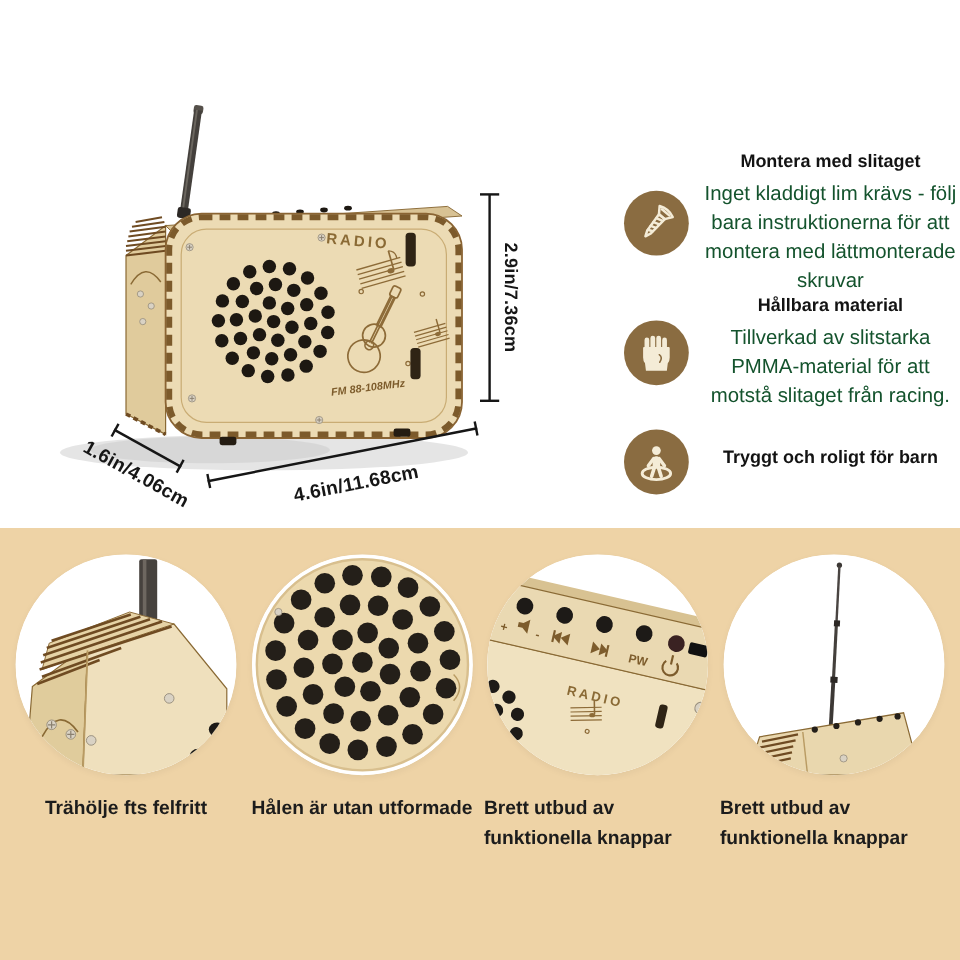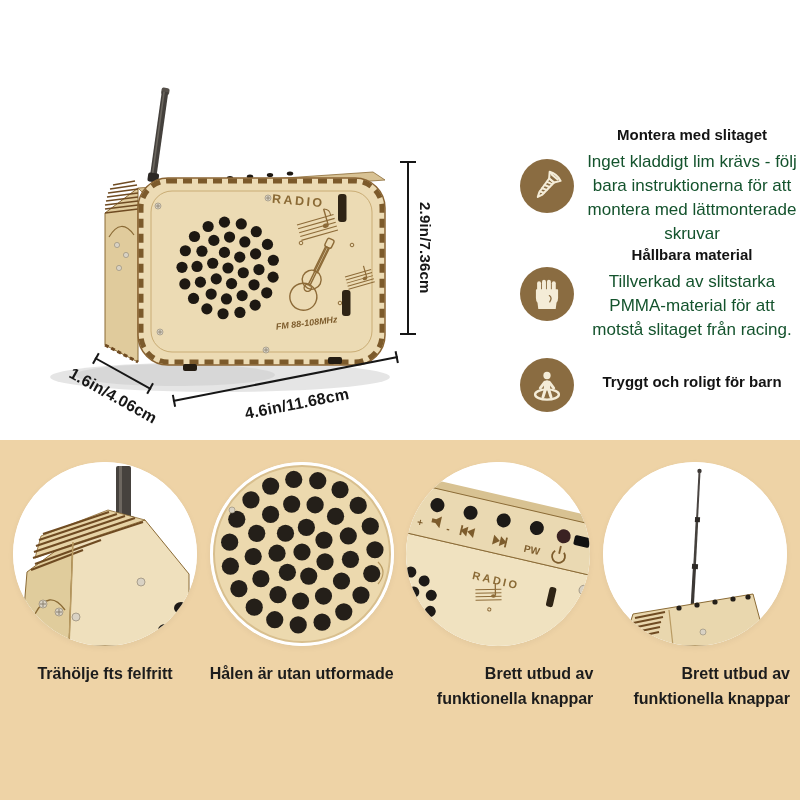--- a/index.html
+++ b/index.html
@@ -27,21 +27,21 @@
   .feature.f1{top:126px;} .feature.f2{top:246px;} .feature.f3{top:330px;margin-top:28px;}
   .f-icon{flex:none;width:54px;height:54px;border-radius:50%;background:#8a6c41;display:flex;align-items:center;justify-content:center;margin-right:10px;}
   .f-body{flex:1;text-align:center;}
   .f-title{font-weight:bold;font-size:15px;color:#131313;margin:0 0 7px 0;}
   .f-text{font-size:17px;line-height:1.42;color:#14532d;}
   
   .bottom-section{position:absolute;left:0;top:440px;width:800px;height:360px;background:#eed3a6;}
   .gallery{position:absolute;left:0;top:22px;width:800px;display:flex;justify-content:space-between;padding:0 10px;box-sizing:border-box;}
   .gallery-item{width:190px;display:flex;flex-direction:column;align-items:center;}
   .g-circle{width:184px;height:184px;border-radius:50%;overflow:hidden;background:#ffffff;box-shadow:0 2px 6px rgba(0,0,0,.05);}
-  .g-caption{margin-top:16px;font-weight:bold;font-size:16px;line-height:1.55;color:#1c1c1c;text-align:right;}
+  .g-caption{margin-top:16px;font-weight:bold;font-size:16px;line-height:1.55;color:#1c1c1c;text-align:left;}
   .nowrap{white-space:nowrap;}
   svg text{font-family:"Liberation Sans",sans-serif;}
 </style>
 </head>
 <body>
 
 <div class="page">
 
   <section class="top-section">
 

